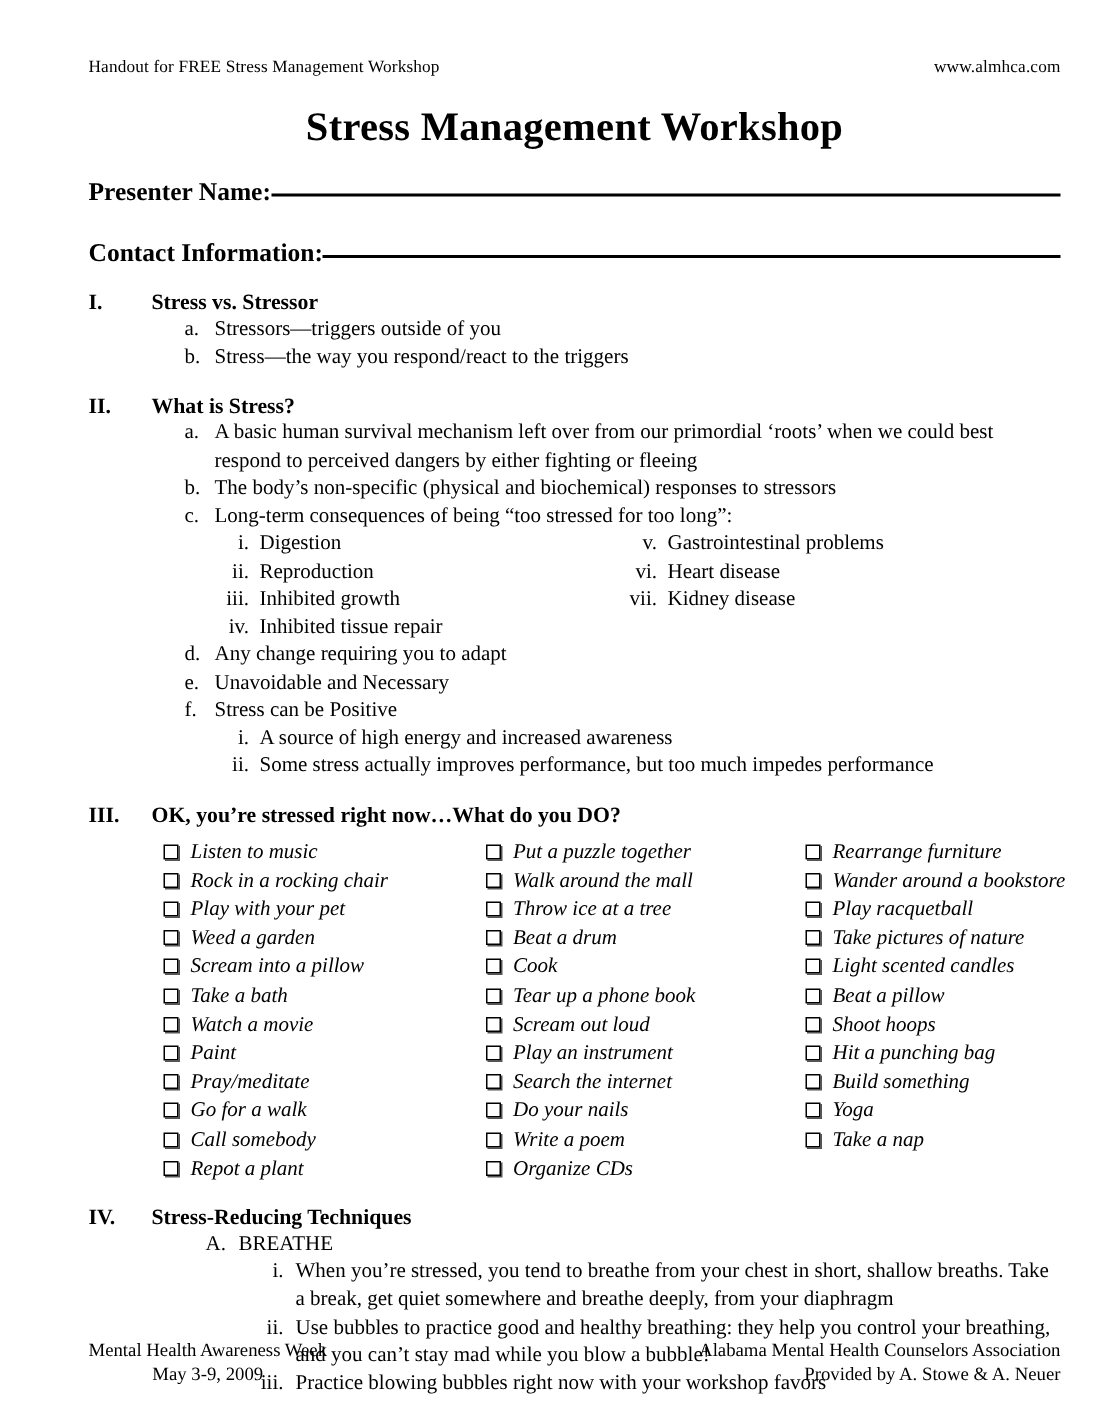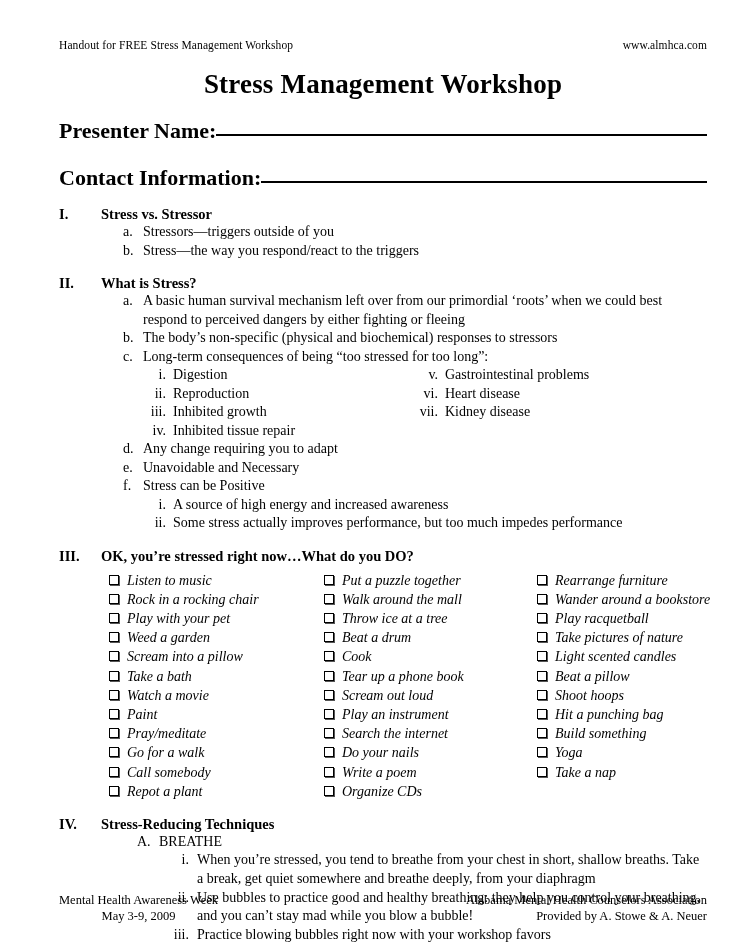--- a/index.html
+++ b/index.html
@@ -39,21 +39,21 @@
     line-height: 32px;
     margin-top: 16px;
     letter-spacing: 0.2px;
   }
 
   
   .field-row {
     display: flex;
     align-items: baseline;
     margin-top: 18px;
-    font-size: 22px;
+    font-size: 17px;
     font-weight: bold;
   }
   .field-row.second { margin-top: 21px; }
   .field-label { white-space: nowrap; }
   .field-rule {
     flex: 1 1 auto;
     border-bottom: 2px solid #000;
     height: 0;
     position: relative;
     top: -2px;

